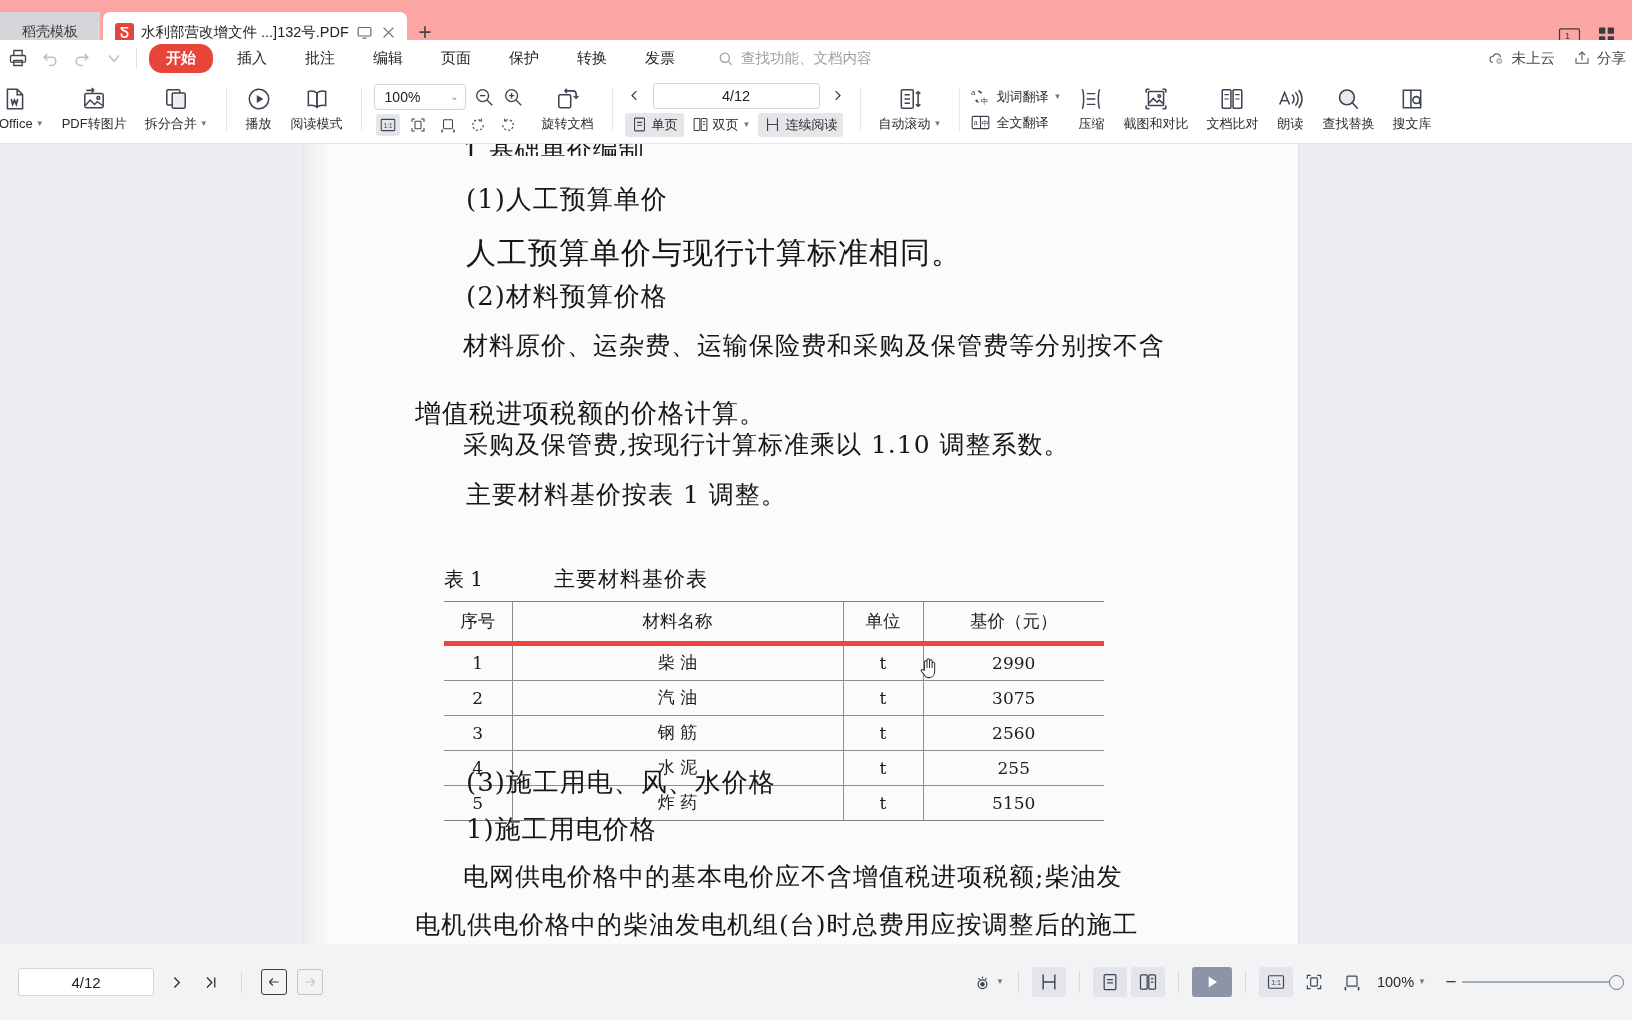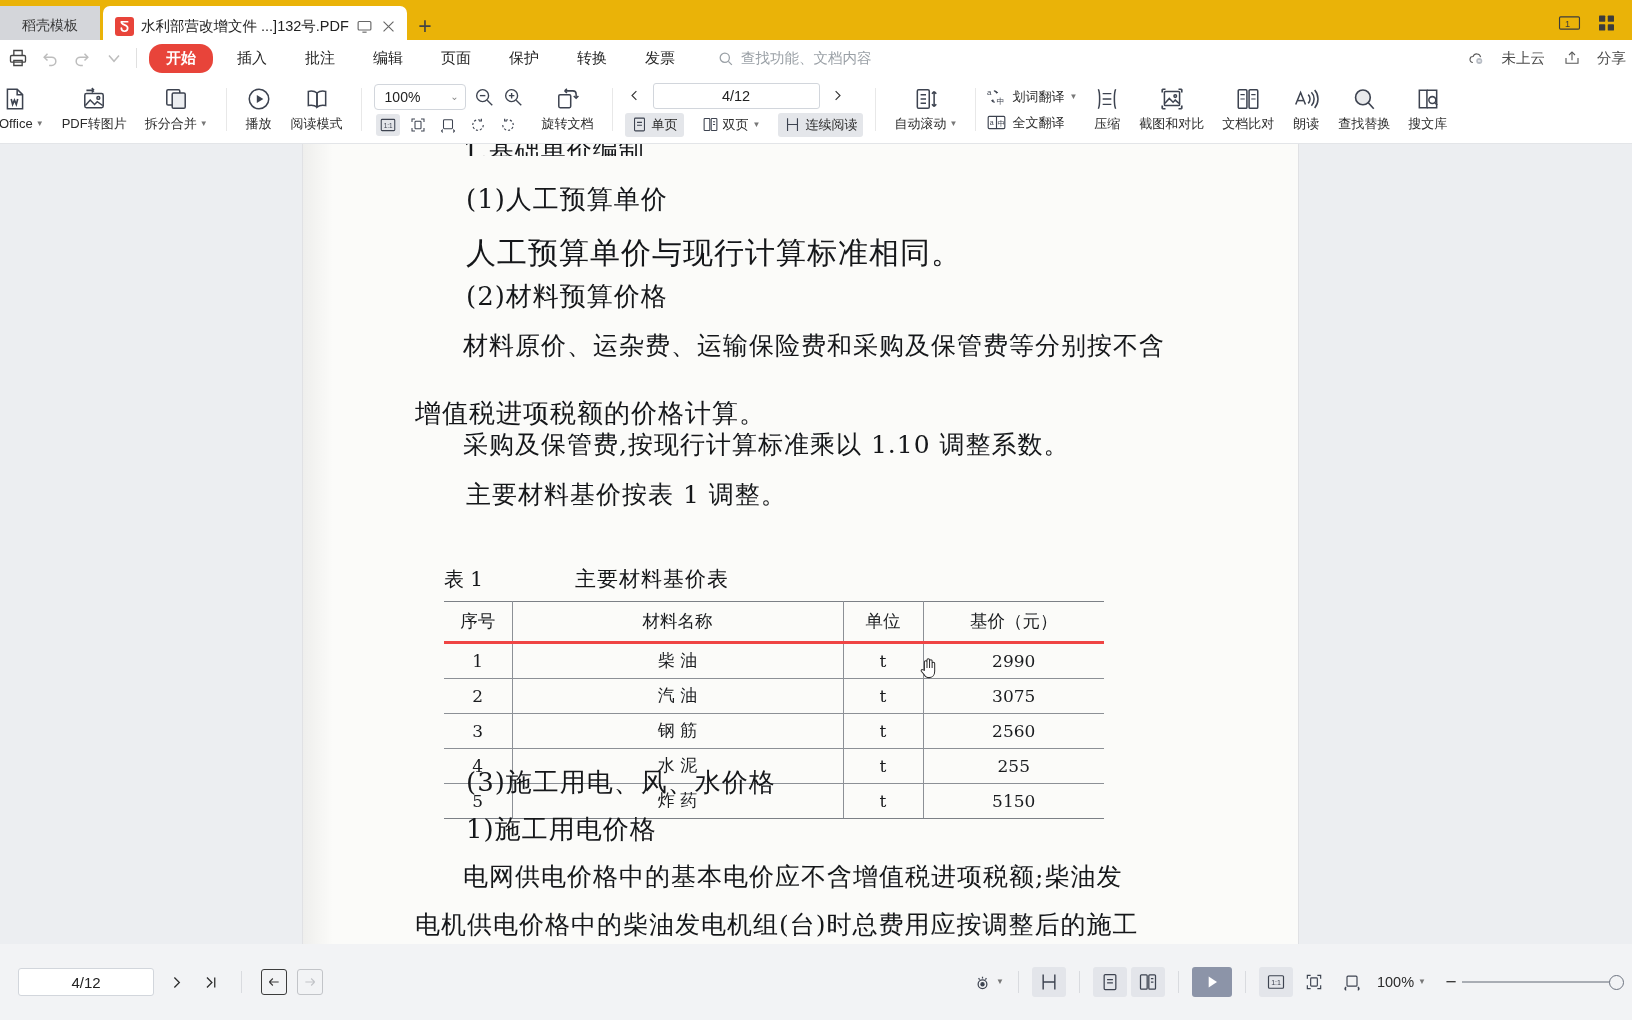--- a/index.html
+++ b/index.html
@@ -7,22 +7,22 @@
     width: 1632px; height: 1020px;
     overflow: hidden;
     font-family: "Liberation Sans", "DejaVu Sans", sans-serif;
     background: #f2f3f5;
   }
   #app { position: relative; width: 1632px; height: 1020px; }
 
   
   .tabbar {
     position: absolute; top: 0; left: 0; width: 1632px; height: 52px;
-    background: #eab308;
-    display: flex; align-items: center;
+    background: #fca5a5;
+    display: flex; align-items: flex-end;
   }
   .tpl-tab {
     width: 100px; height: 40px;
     display: flex; align-items: center; justify-content: center;
     font-size: 14px; color: #3a3a3a;
     background: #d4d6da;
   }
   .doc-tab {
     height: 40px; margin-left: 3px;
     background: #ffffff;
@@ -74,21 +74,21 @@
   }
   .menu-item.active { background: #e8443a; color: #fff; font-weight: 600; padding: 5px 17px;}
   .searchbox {
     display: flex; align-items: center; gap: 7px;
     margin-left: 28px;
   }
   .searchbox .sicon { width: 17px; height: 17px; color: #9aa0a6; }
   .searchbox .sicon svg { width:100%; height:100%; display:block; }
   .searchbox .sph { font-size: 14.5px; color: #9aa0a6; white-space: nowrap; }
   .menu-right { margin-left: auto; display: flex; align-items: center; gap: 18px; padding-right: 6px; }
-  .mr-item { display: flex; align-items: center; gap: 16px; font-size: 14.5px; color: #4a4a4a; white-space: nowrap;}
+  .mr-item { display: flex; align-items: center; gap: 6px; font-size: 14.5px; color: #4a4a4a; white-space: nowrap;}
   .mr-item .mi { width: 18px; height: 18px; color: #5a5a5a; }
   .mr-item .mi svg { width:100%;height:100%;display:block; }
 
   
   .ribbon {
     position: absolute; top: 76px; left: 0; width: 1632px; height: 68px;
     background: #ffffff;
     border-bottom: 1px solid #e3e5e8;
     display: flex; align-items: stretch;
     overflow: hidden;
@@ -121,21 +121,21 @@
   .zbtn svg { width: 18px; height: 18px; display:block; }
 
   
   .pagegrp { display:flex; flex-direction: column; gap: 4px; justify-content:center; padding: 0 6px;}
   .pagerow1 { display:flex; align-items:center; gap: 8px; }
   .navarrow { width: 20px; height: 24px; display:flex; align-items:center; justify-content:center; color:#333; font-size: 17px; }
   .pagebox {
     width: 167px; height: 26px; border: 1px solid #d2d6dc; border-radius: 3px; background:#fff;
     display:flex; align-items:center; justify-content:center; font-size: 14.5px; color:#222;
   }
-  .pagerow2 { display:flex; align-items:center; gap: 12px; }
+  .pagerow2 { display:flex; align-items:center; gap: 2px; }
   .modebtn {
     display:flex; align-items:center; gap:4px; padding: 3px 6px; border-radius: 3px;
     font-size: 13px; color: #2b2b2b; white-space: nowrap;
   }
   .modebtn.on { background: #e4e6ea; }
   .modebtn .mico { width: 17px; height: 17px; color:#3d4350; }
   .modebtn .mico svg { width:100%;height:100%;display:block; }
 
   
   .trgrp { display:flex; flex-direction: column; gap: 5px; justify-content:center; padding: 0 4px; }
@@ -164,29 +164,29 @@
     color: #15171a;
     white-space: nowrap;
     letter-spacing: 1px;
   }
   .t-cut { overflow: hidden; }
 
   
   .mtable { position: absolute; left: 141px; top: 421px; width: 660px; }
   .tcaption { display: flex; align-items: baseline; margin-bottom: 8px; }
   .tcaption .tlabel { font-family:"DejaVu Serif","Liberation Serif",serif; font-size: 20px; color:#15171a; }
-  .tcaption .ttitle { font-family:"DejaVu Serif","Liberation Serif",serif; font-size: 21px; color:#15171a; margin-left: 92px; letter-spacing: 1px;}
+  .tcaption .ttitle { font-family:"DejaVu Serif","Liberation Serif",serif; font-size: 21px; color:#15171a; margin-left: 71px; letter-spacing: 1px;}
   table.mt { border-collapse: collapse; width: 660px; font-family:"DejaVu Serif","Liberation Serif",serif; }
   table.mt th, table.mt td {
     border-bottom: 1px solid #8c9096;
     font-weight: normal;
     font-size: 17px; color: #1a1c1f;
     text-align: center; padding: 5px 0 6px;
   }
-  table.mt thead th { border-top: 1.6px solid #7c8086; border-bottom: 3px solid #ef4444; font-size: 17.5px; padding: 7px 0 8px;}
+  table.mt thead th { border-top: 1.6px solid #7c8086; border-bottom: 5px solid #ef4444; font-size: 17.5px; padding: 7px 0 8px;}
   table.mt tbody tr:last-child td { border-bottom: 1.6px solid #7c8086; }
   table.mt .c-no   { width: 68px; border-right: 1px solid #8c9096; }
   table.mt .c-name { width: 331px; border-right: 1px solid #8c9096; margin-left: 18px; }
   table.mt .c-unit { width: 80px; border-right: 1px solid #8c9096; }
   table.mt .c-price{ width: 181px; }
 
   
   .handcursor { position: absolute; left: 918px; top: 512px; width: 22px; height: 24px; color: #3a3a3a; }
   .handcursor svg { width:100%; height:100%; display:block; }
 

